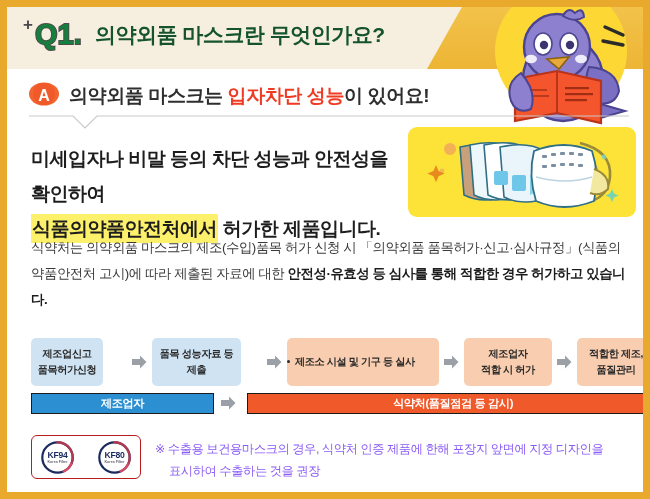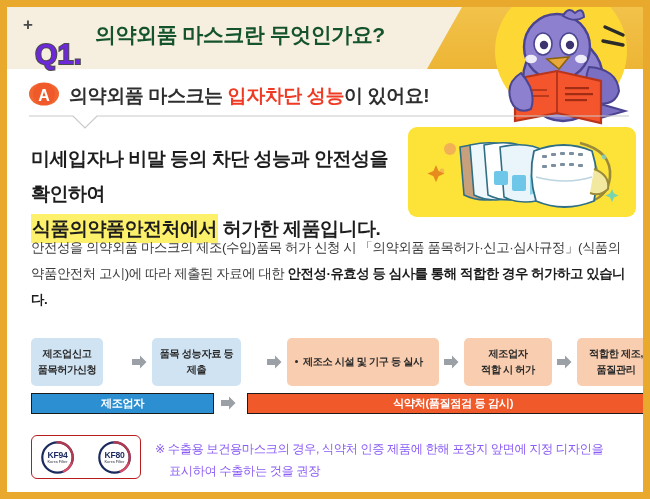--- a/index.html
+++ b/index.html
@@ -49,25 +49,24 @@
     font-weight: bold;
     color: #4a4a4a;
     line-height: 1;
   }
   .q-label {
     position: absolute;
     left: 28px; top: 13px;
     font-size: 29px;
     font-weight: bold;
     letter-spacing: 0px;
-    color: #6d28d9;
+    color: #15803d;
     -webkit-text-stroke: 2px #4b4b4b;
     paint-order: stroke fill;
     line-height: 1;
-    margin-top: 20px;
   }
   .q-title {
     position: absolute;
     left: 88px; top: 16px;
     font-size: 21px;
     font-weight: bold;
     color: #14532d;
     line-height: 1.1;
     white-space: nowrap;
     letter-spacing: -0.5px;
@@ -169,21 +168,21 @@
     font-size: 10.2px;
     font-weight: bold;
     color: #2b2b2b;
     line-height: 1.55;
     letter-spacing: -0.4px;
     text-align: center;
     height: 48px;
   }
   .fbox.blue  { background: #cfe3f3; }
   .fbox.peach { background: #f9cdaf; }
-  .fbox.left  { align-items: flex-start; padding-left: 8px; text-align: left; }
+  .fbox.left  { align-items: flex-start; text-align: left; }
   .fbox .li { position: relative; padding-left: 8px; white-space: nowrap; }
   .fbox .li::before {
     content: "";
     position: absolute;
     left: 0; top: 6px;
     width: 3px; height: 3px;
     border-radius: 50%;
     background: #2b2b2b;
   }
 
@@ -381,21 +380,21 @@
       </g>
       <path d="M128 50 q30 8 56 0" fill="none" stroke="#bcd4e0" stroke-width="1.4"></path>
       <path d="M186 42 q16 6 14 20 q-8 8 -18 4" fill="#f2e8a0" stroke="#9a8a3a" stroke-width="2"></path>
 
       <path d="M204 62 l2 4.6 4.6 2 -4.6 2 -2 4.6 -2 -4.6 -4.6 -2 4.6 -2 Z" fill="#5fd0c8" opacity="0.85"></path>
       <circle cx="196" cy="30" r="2.4" fill="#7fd6cc" opacity="0.8"></circle>
     </svg>
   </div>
 
   <div class="body-par">
-    <span>안전성을 의약외품 마스크의 제조(수입)품목 허가 신청 시 「의약외품 품목허가·신고·심사규정」</span><span>(식품의약품안전처 고시)에 따라 제출된 자료에 대한 </span><b>안전성·유효성 등 심사를 통해 적합한 경우 허가하고 있습니다.</b>
+    <span>식약처는 의약외품 마스크의 제조(수입)품목 허가 신청 시 「의약외품 품목허가·신고·심사규정」</span><span>(식품의약품안전처 고시)에 따라 제출된 자료에 대한 </span><b>안전성·유효성 등 심사를 통해 적합한 경우 허가하고 있습니다.</b>
   </div>
 
   <div class="flow">
 
     <div class="fbox blue" style="left:0px; width:72px;">
       <span>제조업신고</span>
       <span>품목허가신청</span>
     </div>
 
     <svg class="arrow" style="left:101px;" viewBox="0 0 15 14">

